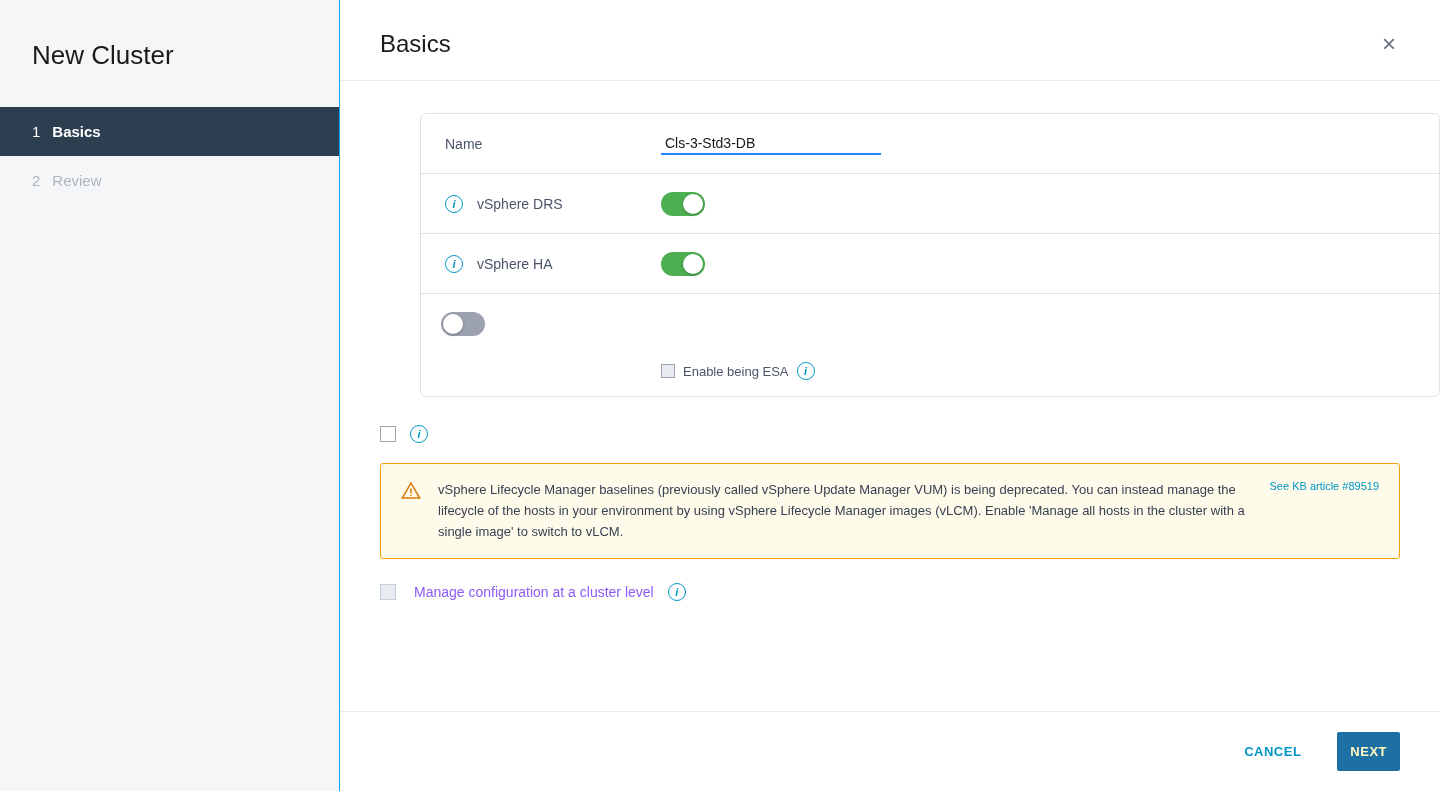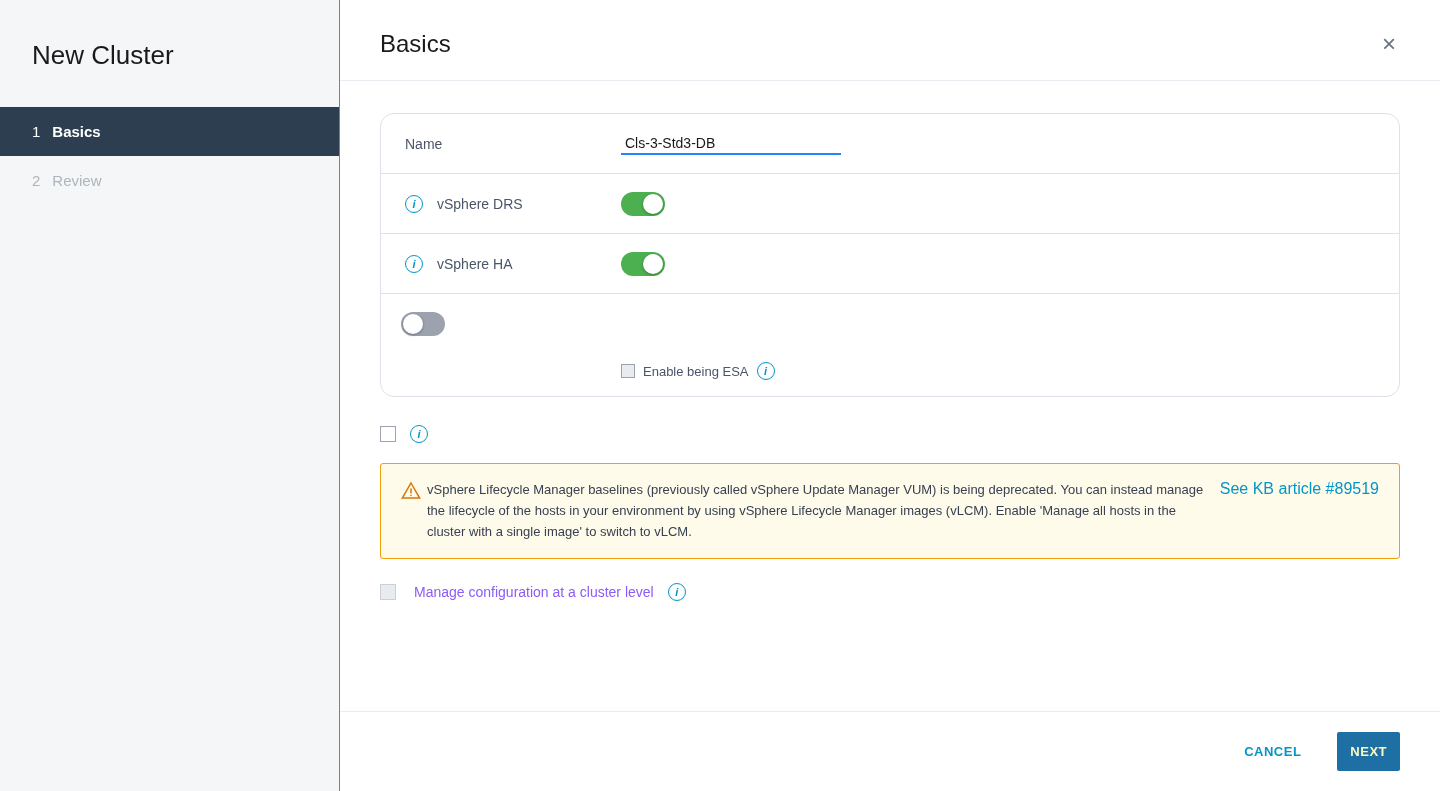--- a/index.html
+++ b/index.html
@@ -89,23 +89,24 @@
 
     .main-body {
       flex: 1;
       padding: 32px 40px;
       overflow-y: auto;
     }
 
     
     .form-table {
       border: 1px solid #dde2e8;
-      border-radius: 14px;
+      border-radius: 6px;
       width: 100%;
       margin-bottom: 28px;
+      margin-left: 40px;
     }
     .form-row {
       display: flex;
       align-items: center;
       border-bottom: 1px solid #dde2e8;
       min-height: 60px;
     }
     .form-row:last-child {
       border-bottom: none;
     }
@@ -233,38 +234,38 @@
       color: #4a5568;
     }
 
     
     .warning-box {
       border: 1.5px solid #f59e0b;
       background: #fffbeb;
       border-radius: 3px;
       padding: 16px 20px;
       display: flex;
-      gap: 6px;
+      gap: 17px;
       margin-bottom: 24px;
     }
     .warning-icon {
       font-size: 18px;
       color: #d97706;
       flex-shrink: 0;
       margin-top: 1px;
     }
     .warning-content {
       flex: 1;
       font-size: 13px;
       color: #374151;
       line-height: 1.6;
     }
     .kb-link {
       color: #0096c7;
-      font-size: 16px;
+      font-size: 11px;
       text-decoration: none;
       white-space: nowrap;
       flex-shrink: 0;
       cursor: pointer;
     }
 
     
     .config-row {
       display: flex;
       align-items: center;

